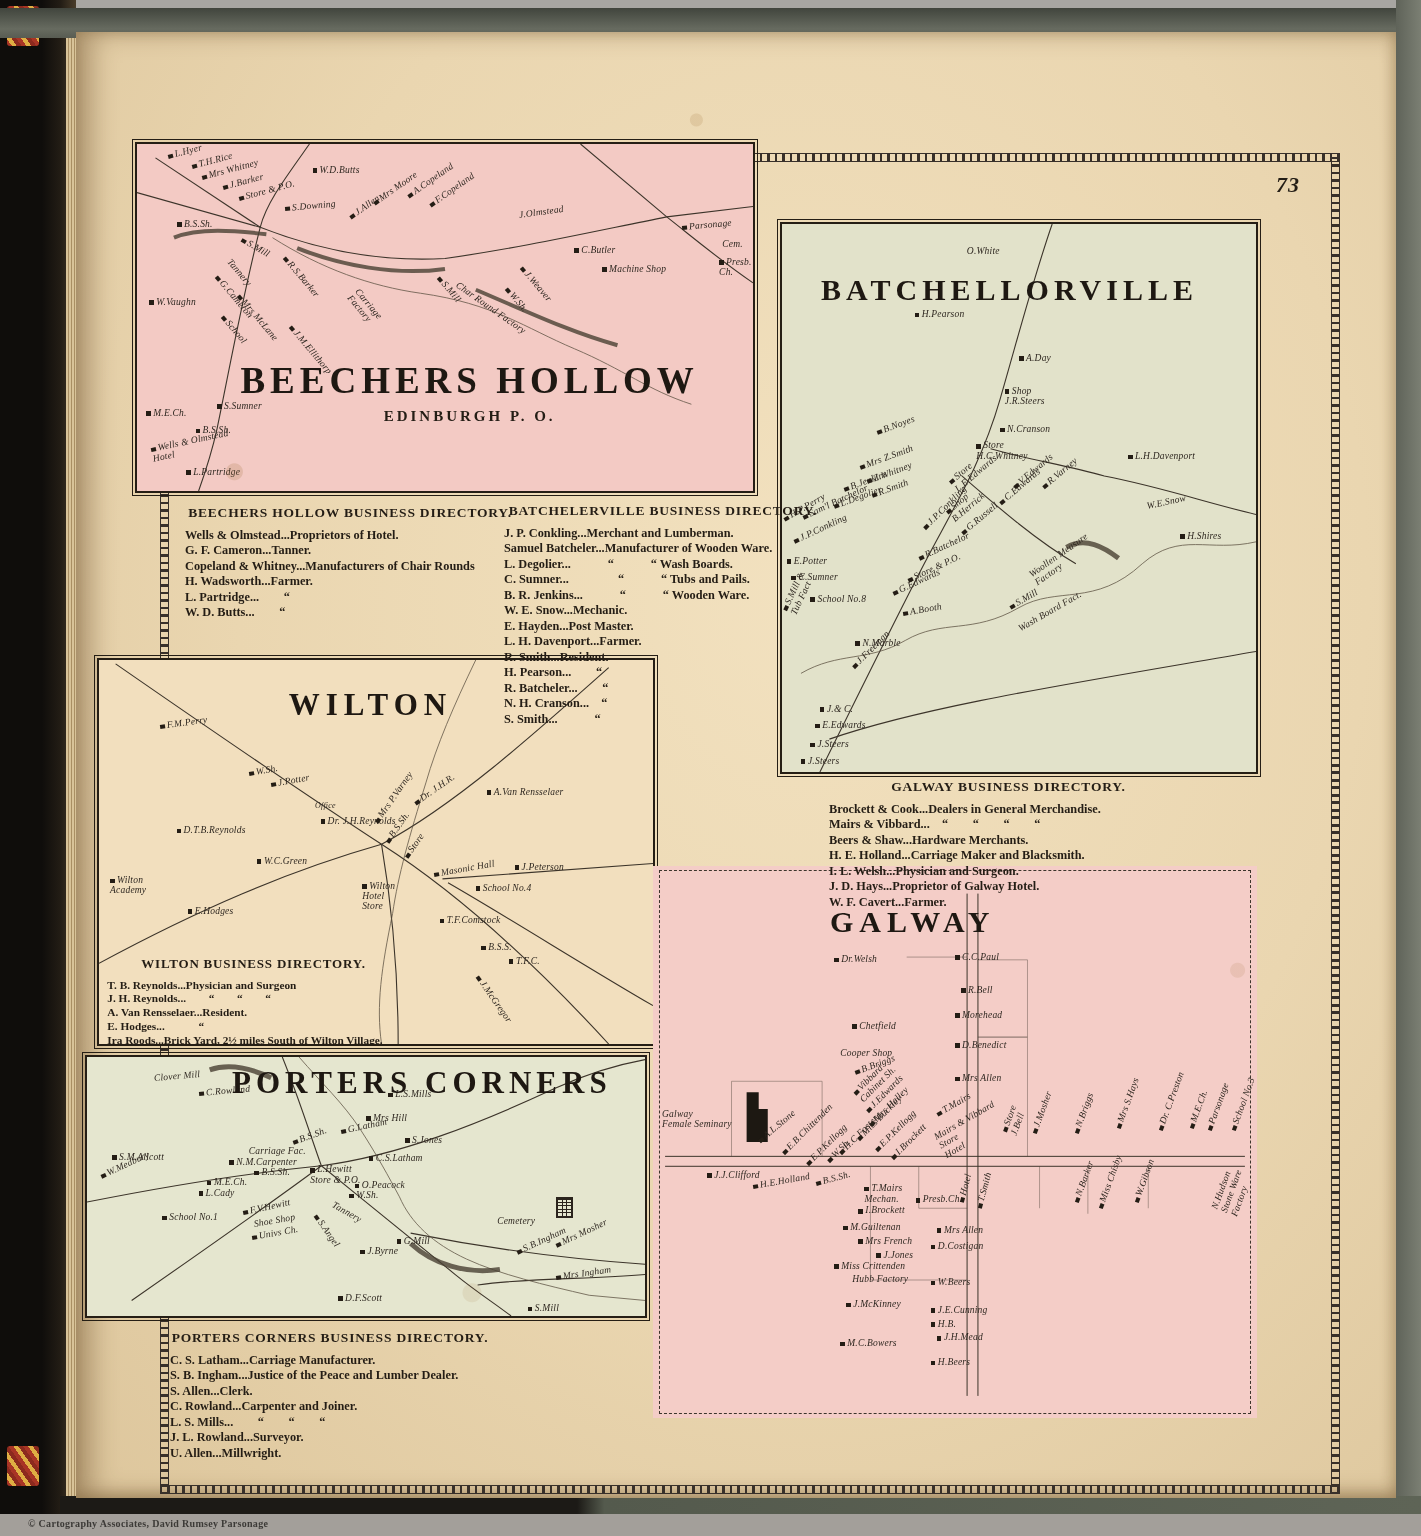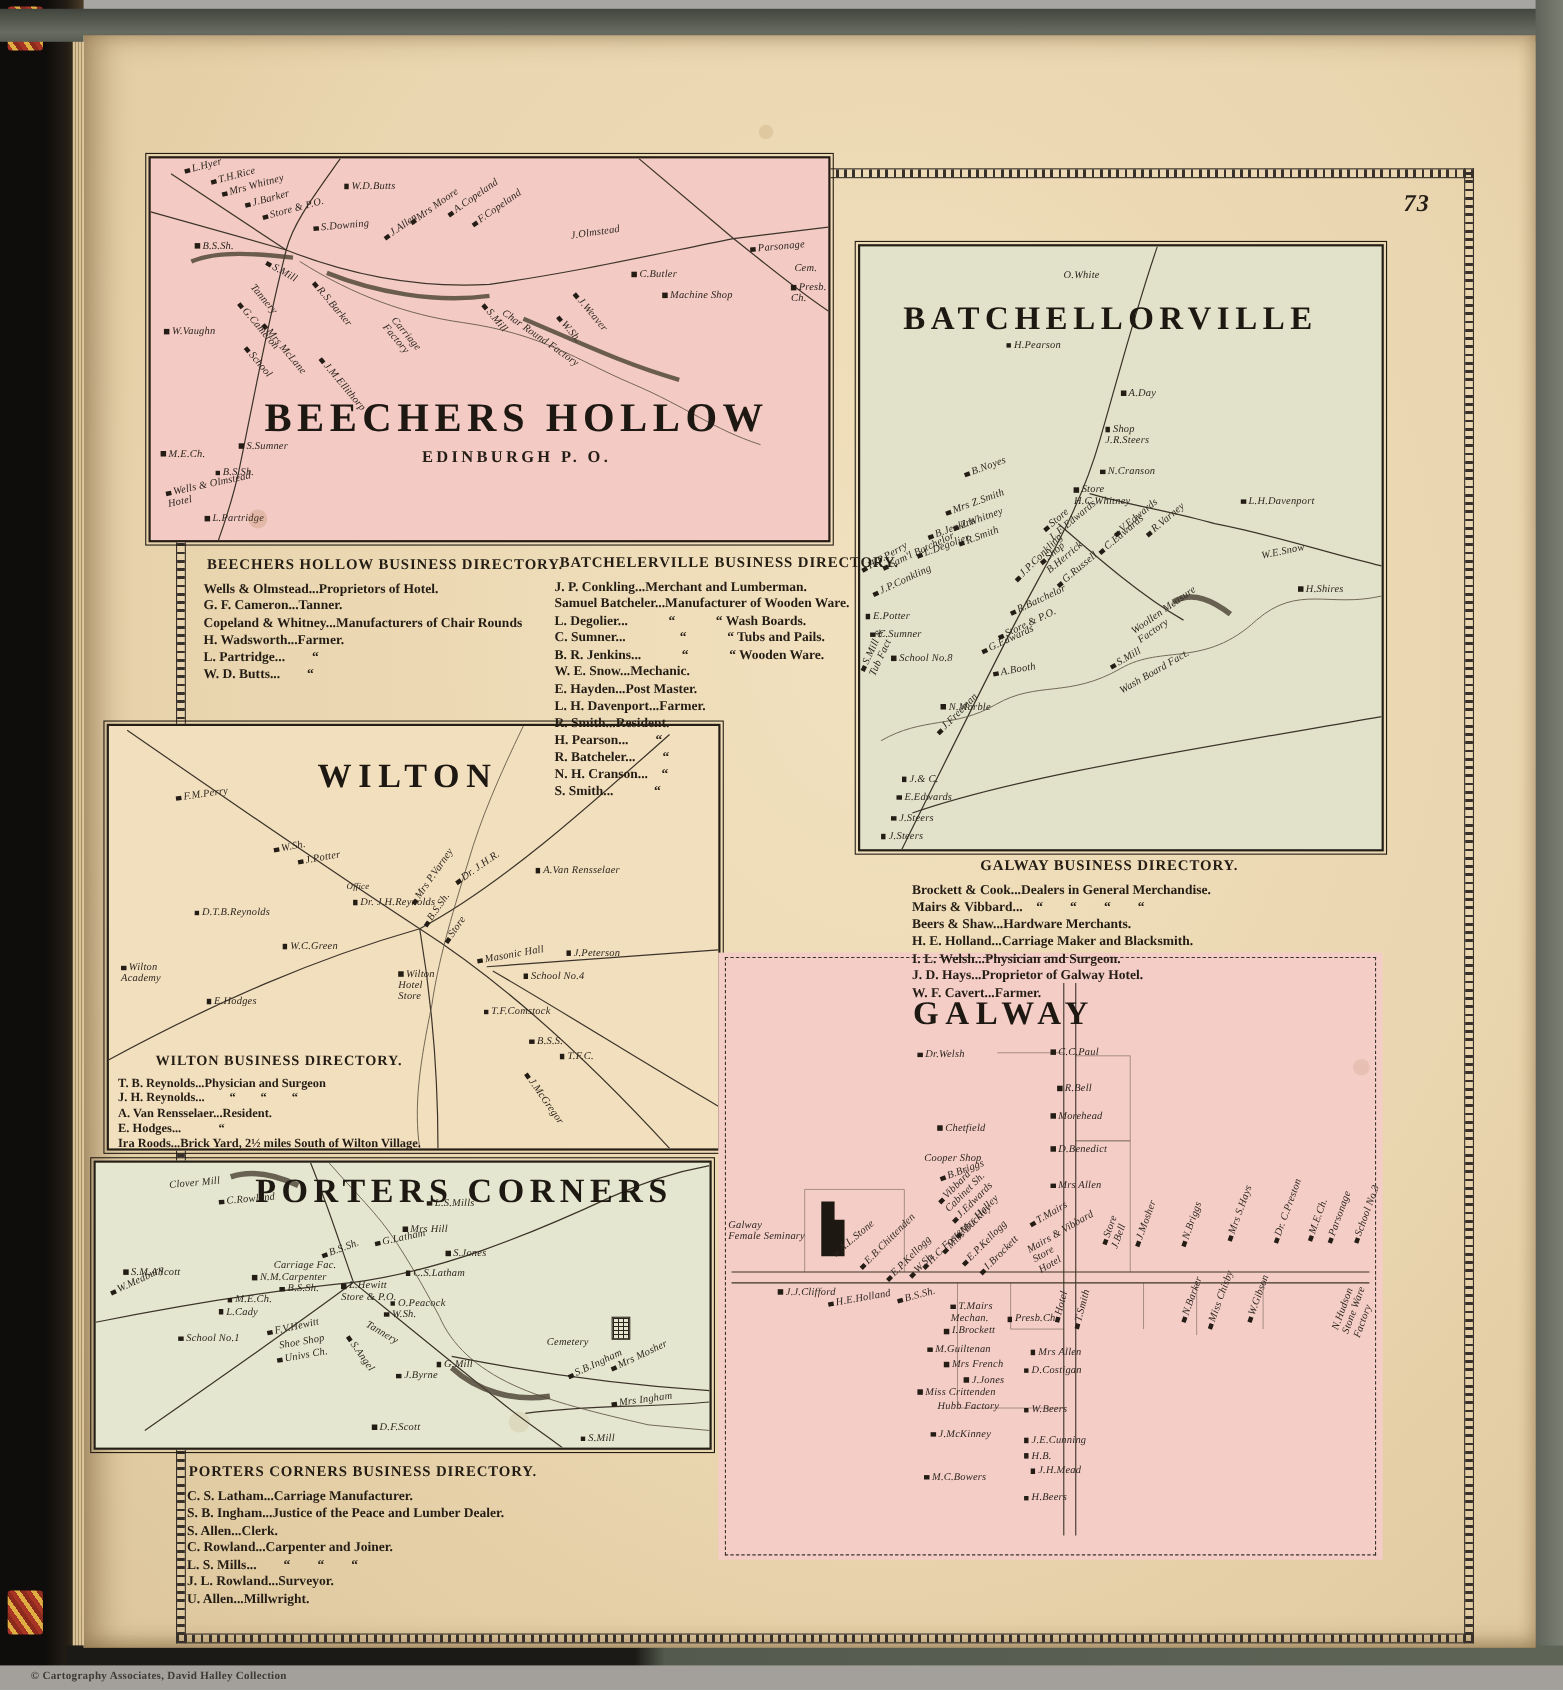--- a/index.html
+++ b/index.html
@@ -88,21 +88,21 @@
 <body>
 
 <div class="spine"></div>
 <div class="page-edges"></div>
 <div class="headband top"></div>
 <div class="headband bot"></div>
 <div class="cover-top"></div>
 <div class="cover-right"></div>
 <div class="cover-bottom"></div>
 <div class="scan-bottom"></div>
-<div class="credit">© Cartography Associates, David Halley Collection</div>
+<div class="credit">© Cartography Associates, David Rumsey Parsonage</div>
 
 <div class="page">
 
   <div class="band h t"></div>
   <div class="band h b"></div>
   <div class="band v l"></div>
   <div class="band v r"></div>
 
   <div class="pageno">73</div>
 

